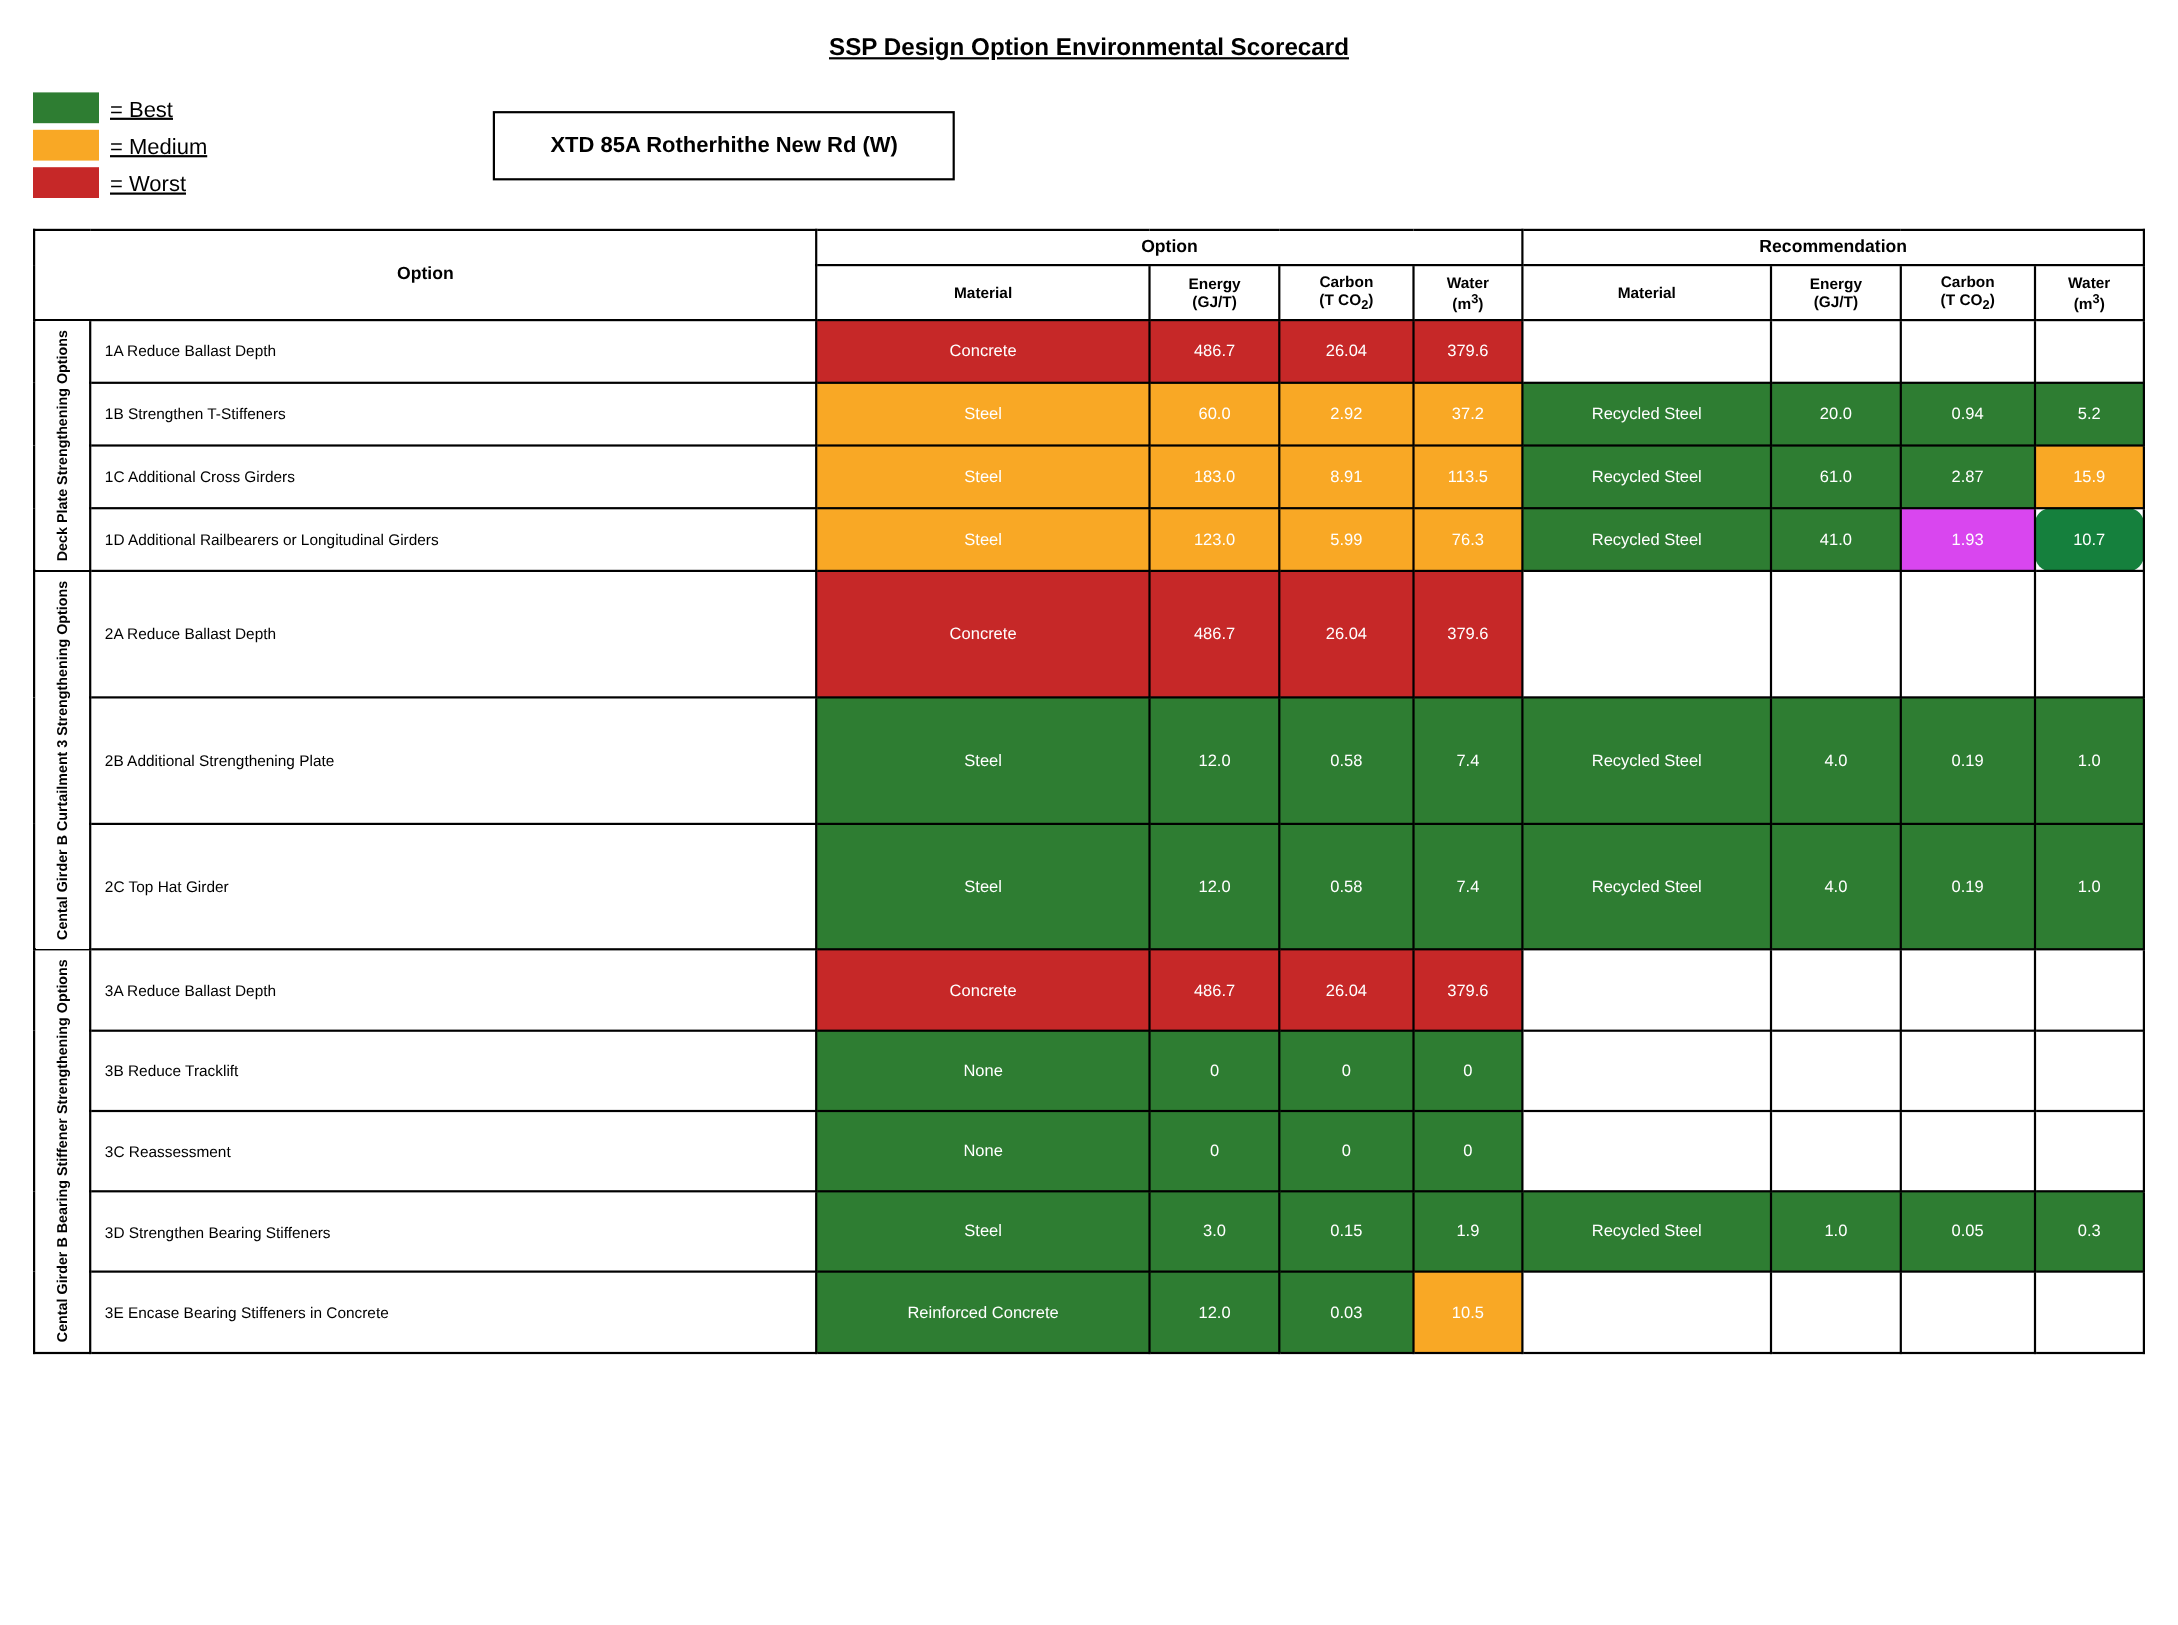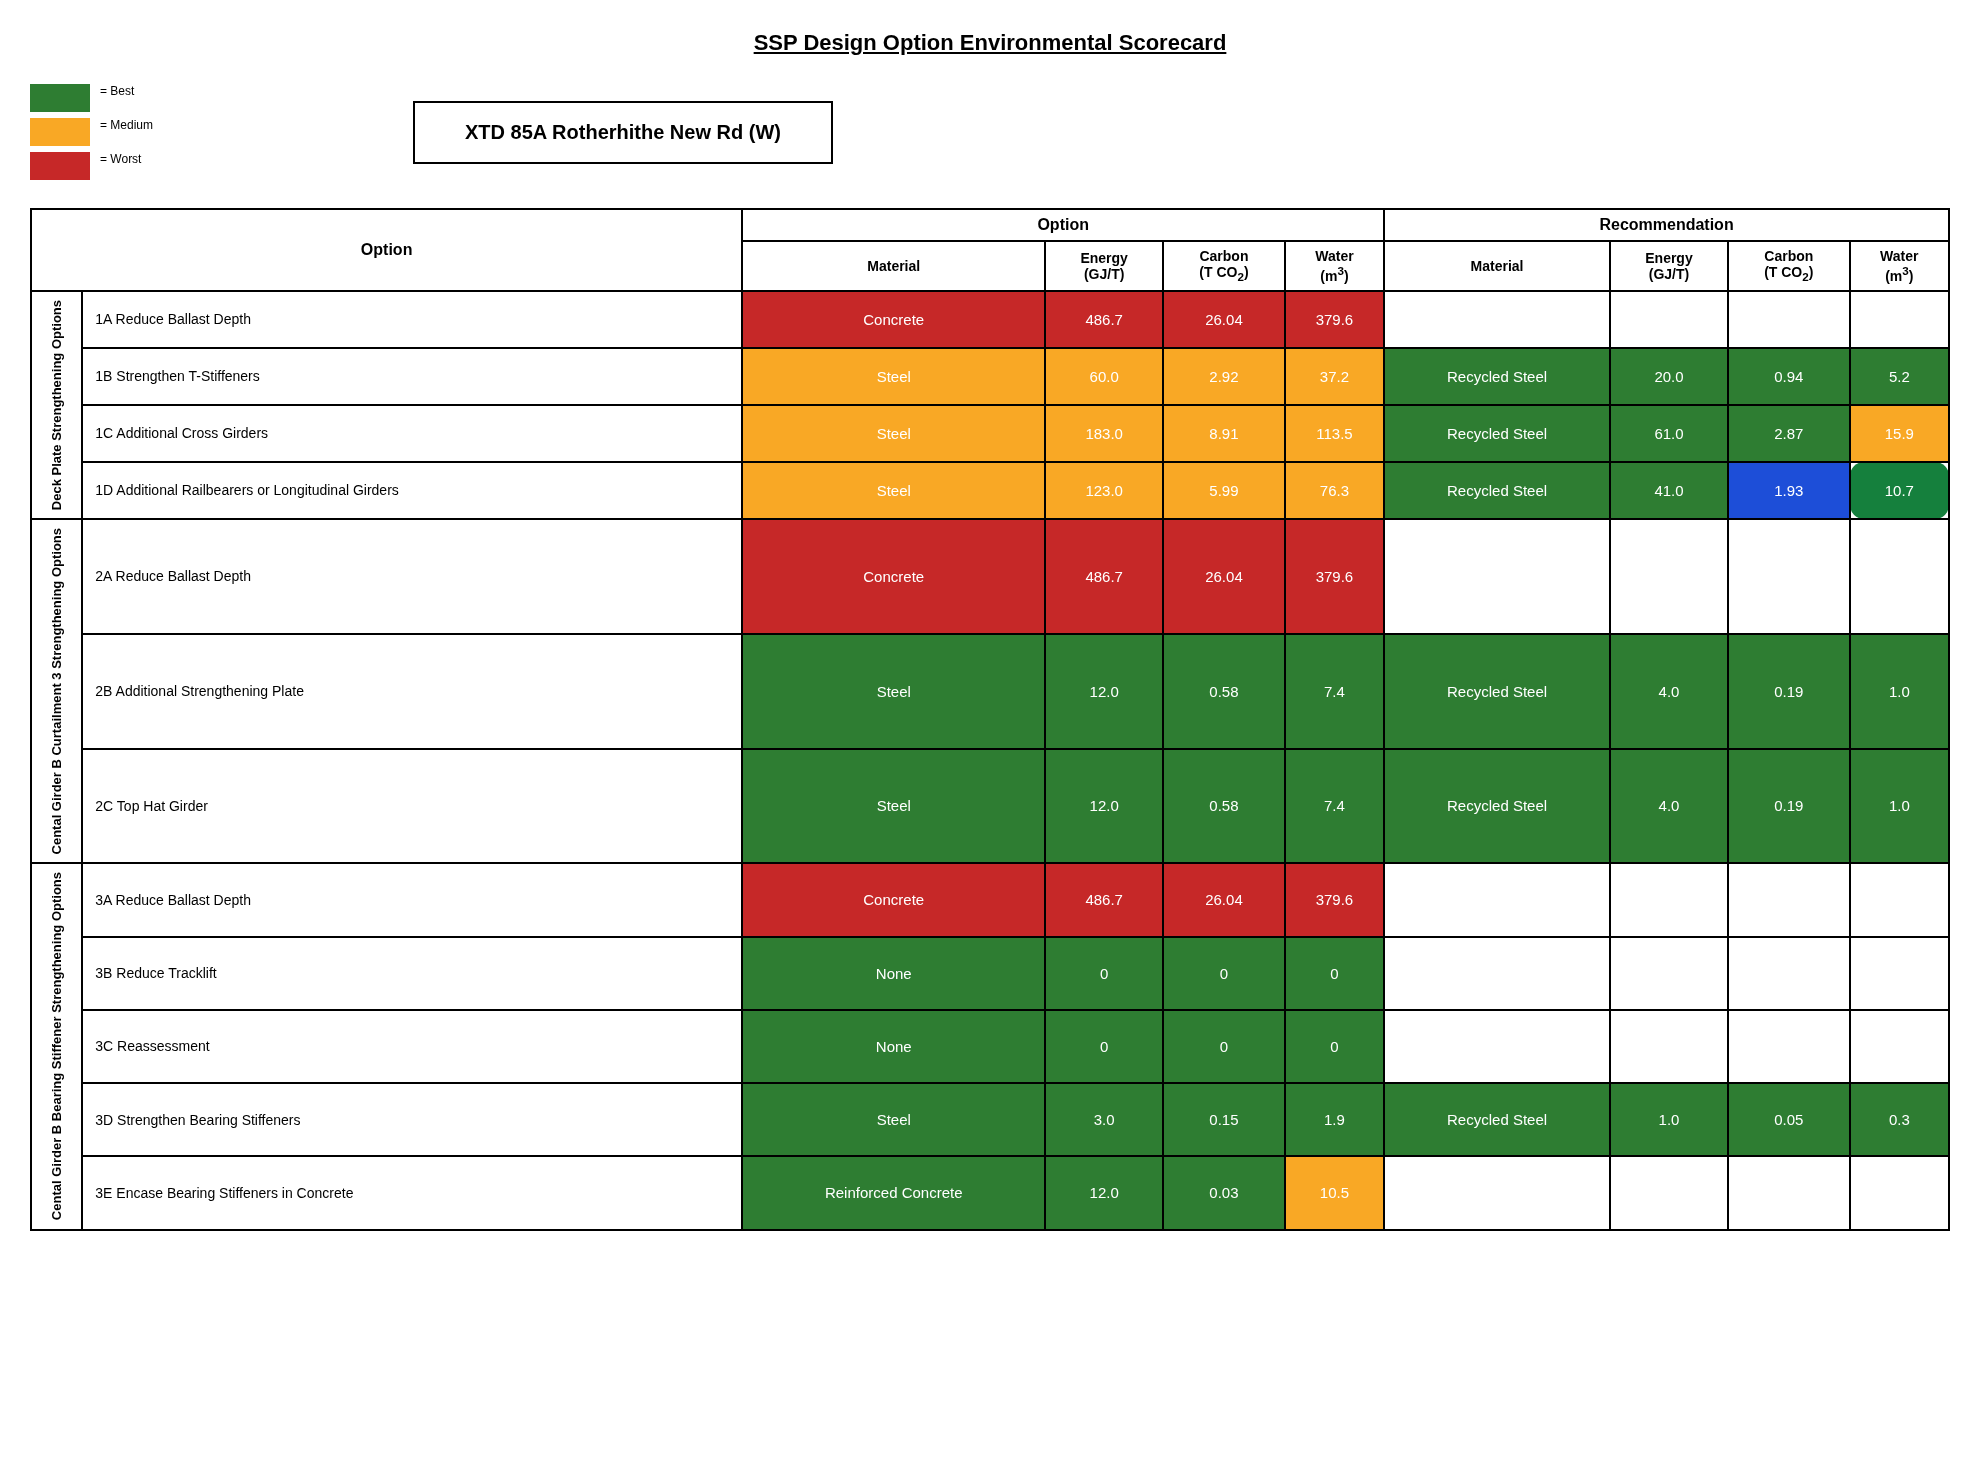--- a/index.html
+++ b/index.html
@@ -23,23 +23,24 @@
       margin-bottom: 28px;
       gap: 60px;
     }
     .legend {
       display: flex;
       flex-direction: column;
       gap: 6px;
     }
     .legend-item {
       display: flex;
-      align-items: flex-start;
+      align-items: flex-end;
       gap: 10px;
-      font-size: 12px;
+      font-size: 20px;
+      text-decoration: underline;
     }
     .legend-color {
       width: 60px;
       height: 28px;
       display: inline-block;
     }
     .project-box {
       border: 2px solid #000;
       padding: 18px 50px;
       font-size: 20px;
@@ -164,21 +165,21 @@
         <td style="background: rgb(249, 168, 37); color: rgb(255, 255, 255);">15.9</td>
       </tr>
       <tr>
         <td class="option-label-cell">1D Additional Railbearers or Longitudinal Girders</td>
         <td style="background: rgb(249, 168, 37); color: rgb(255, 255, 255);">Steel</td>
         <td style="background: rgb(249, 168, 37); color: rgb(255, 255, 255);">123.0</td>
         <td style="background: rgb(249, 168, 37); color: rgb(255, 255, 255);">5.99</td>
         <td style="background: rgb(249, 168, 37); color: rgb(255, 255, 255); margin-top: 42px;">76.3</td>
         <td style="background: rgb(46, 125, 50); color: rgb(255, 255, 255);">Recycled Steel</td>
         <td style="background: rgb(46, 125, 50); color: rgb(255, 255, 255);">41.0</td>
-        <td style="background: #1d4ed8; color: rgb(255, 255, 255);">1.93</td>
+        <td style="background: #d946ef; color: rgb(255, 255, 255);">1.93</td>
         <td style="background: #15803d; color: rgb(255, 255, 255); border-radius: 14px;">10.7</td>
       </tr>
       <tr>
         <td rowspan="3" class="row-group-label">Cental Girder B Curtailment 3 Strengthening Options</td>
         <td class="option-label-cell">2A Reduce Ballast Depth</td>
         <td style="background: rgb(198, 40, 40); color: rgb(255, 255, 255);">Concrete</td>
         <td style="background: rgb(198, 40, 40); color: rgb(255, 255, 255);">486.7</td>
         <td style="background: rgb(198, 40, 40); color: rgb(255, 255, 255);">26.04</td>
         <td style="background: rgb(198, 40, 40); color: rgb(255, 255, 255);">379.6</td>
         <td></td>

